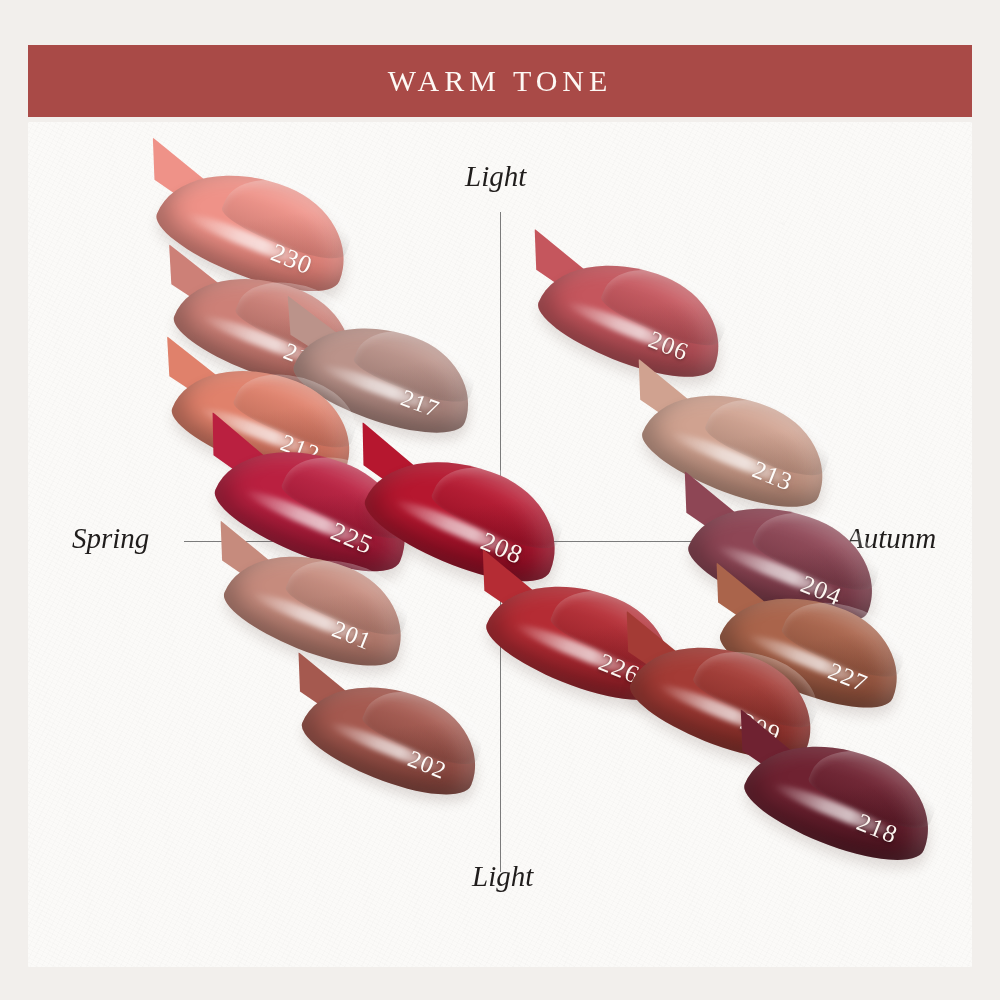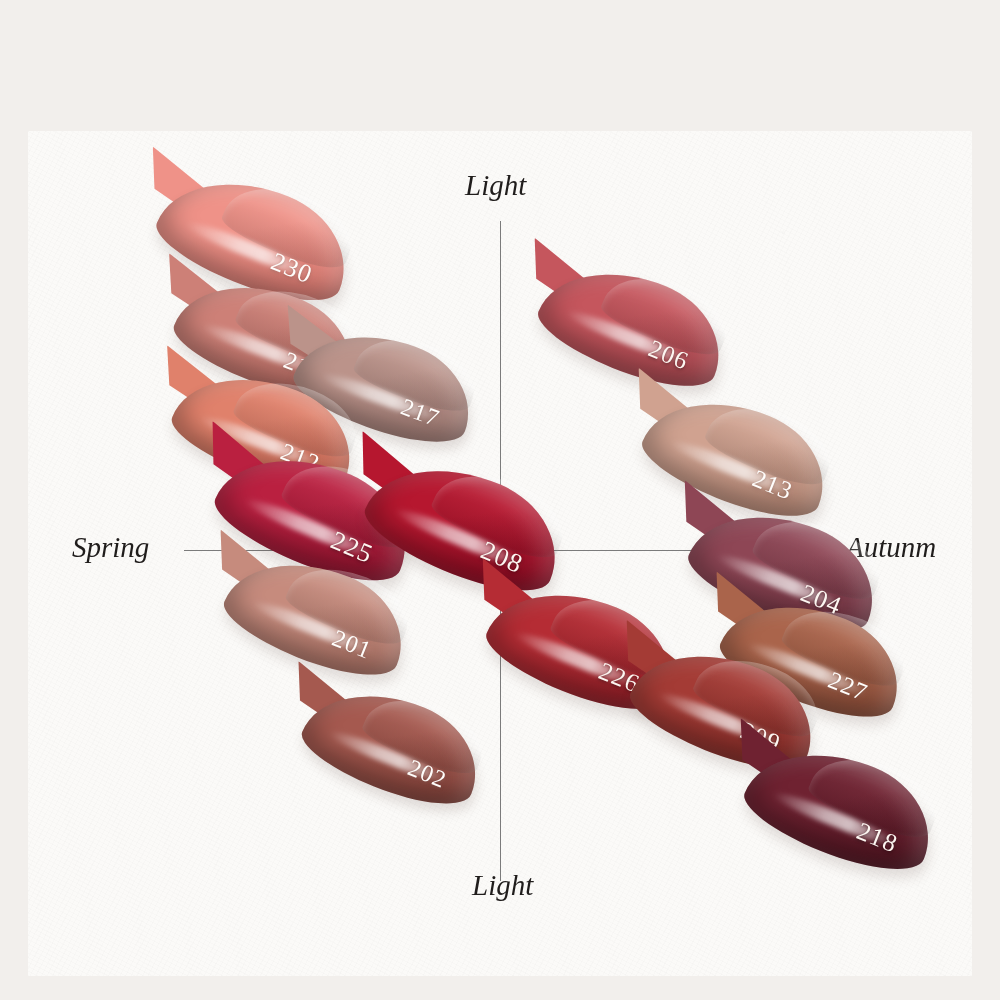--- a/index.html
+++ b/index.html
@@ -27,21 +27,21 @@
     color:#fdf8f4;
     font-family:"Liberation Serif", serif;
     font-size:30px;
     letter-spacing:5px;
     font-weight:400;
   }
 
   
   .canvas {
     position:absolute;
-    left:28px; top:131px;
+    left:28px; top:122px;
     width:944px; height:845px;
     background:
       radial-gradient(circle at 18% 22%, rgba(0,0,0,0.018) 0 2px, transparent 2px),
       radial-gradient(circle at 62% 58%, rgba(0,0,0,0.015) 0 2px, transparent 2px),
       radial-gradient(circle at 80% 12%, rgba(0,0,0,0.012) 0 2px, transparent 2px),
       repeating-linear-gradient(27deg, rgba(0,0,0,0.012) 0 1px, transparent 1px 4px),
       repeating-linear-gradient(117deg, rgba(0,0,0,0.010) 0 1px, transparent 1px 5px),
       #fbfaf8;
     overflow:hidden;
   }
@@ -131,20 +131,23 @@
     text-shadow:0 1px 3px rgba(0,0,0,0.45);
     pointer-events:none;
   }
   .swatch.light-code .code { color:#fffdfb; text-shadow:0 1px 3px rgba(120,90,80,0.55); }
 </style>
 </head>
 <body>
 
 <div id="root">
 
+  <div class="banner">
+    <div class="banner-title">WARM TONE</div>
+  </div>
 
   <div class="canvas">
 
     <div class="axis-v"></div>
     <div class="axis-h"></div>
 
     <div class="axis-label lbl-light">Light</div>
     <div class="axis-label lbl-dark">Light</div>
     <div class="axis-label lbl-spring">Spring</div>
     <div class="axis-label lbl-autumn">Autunm</div>

